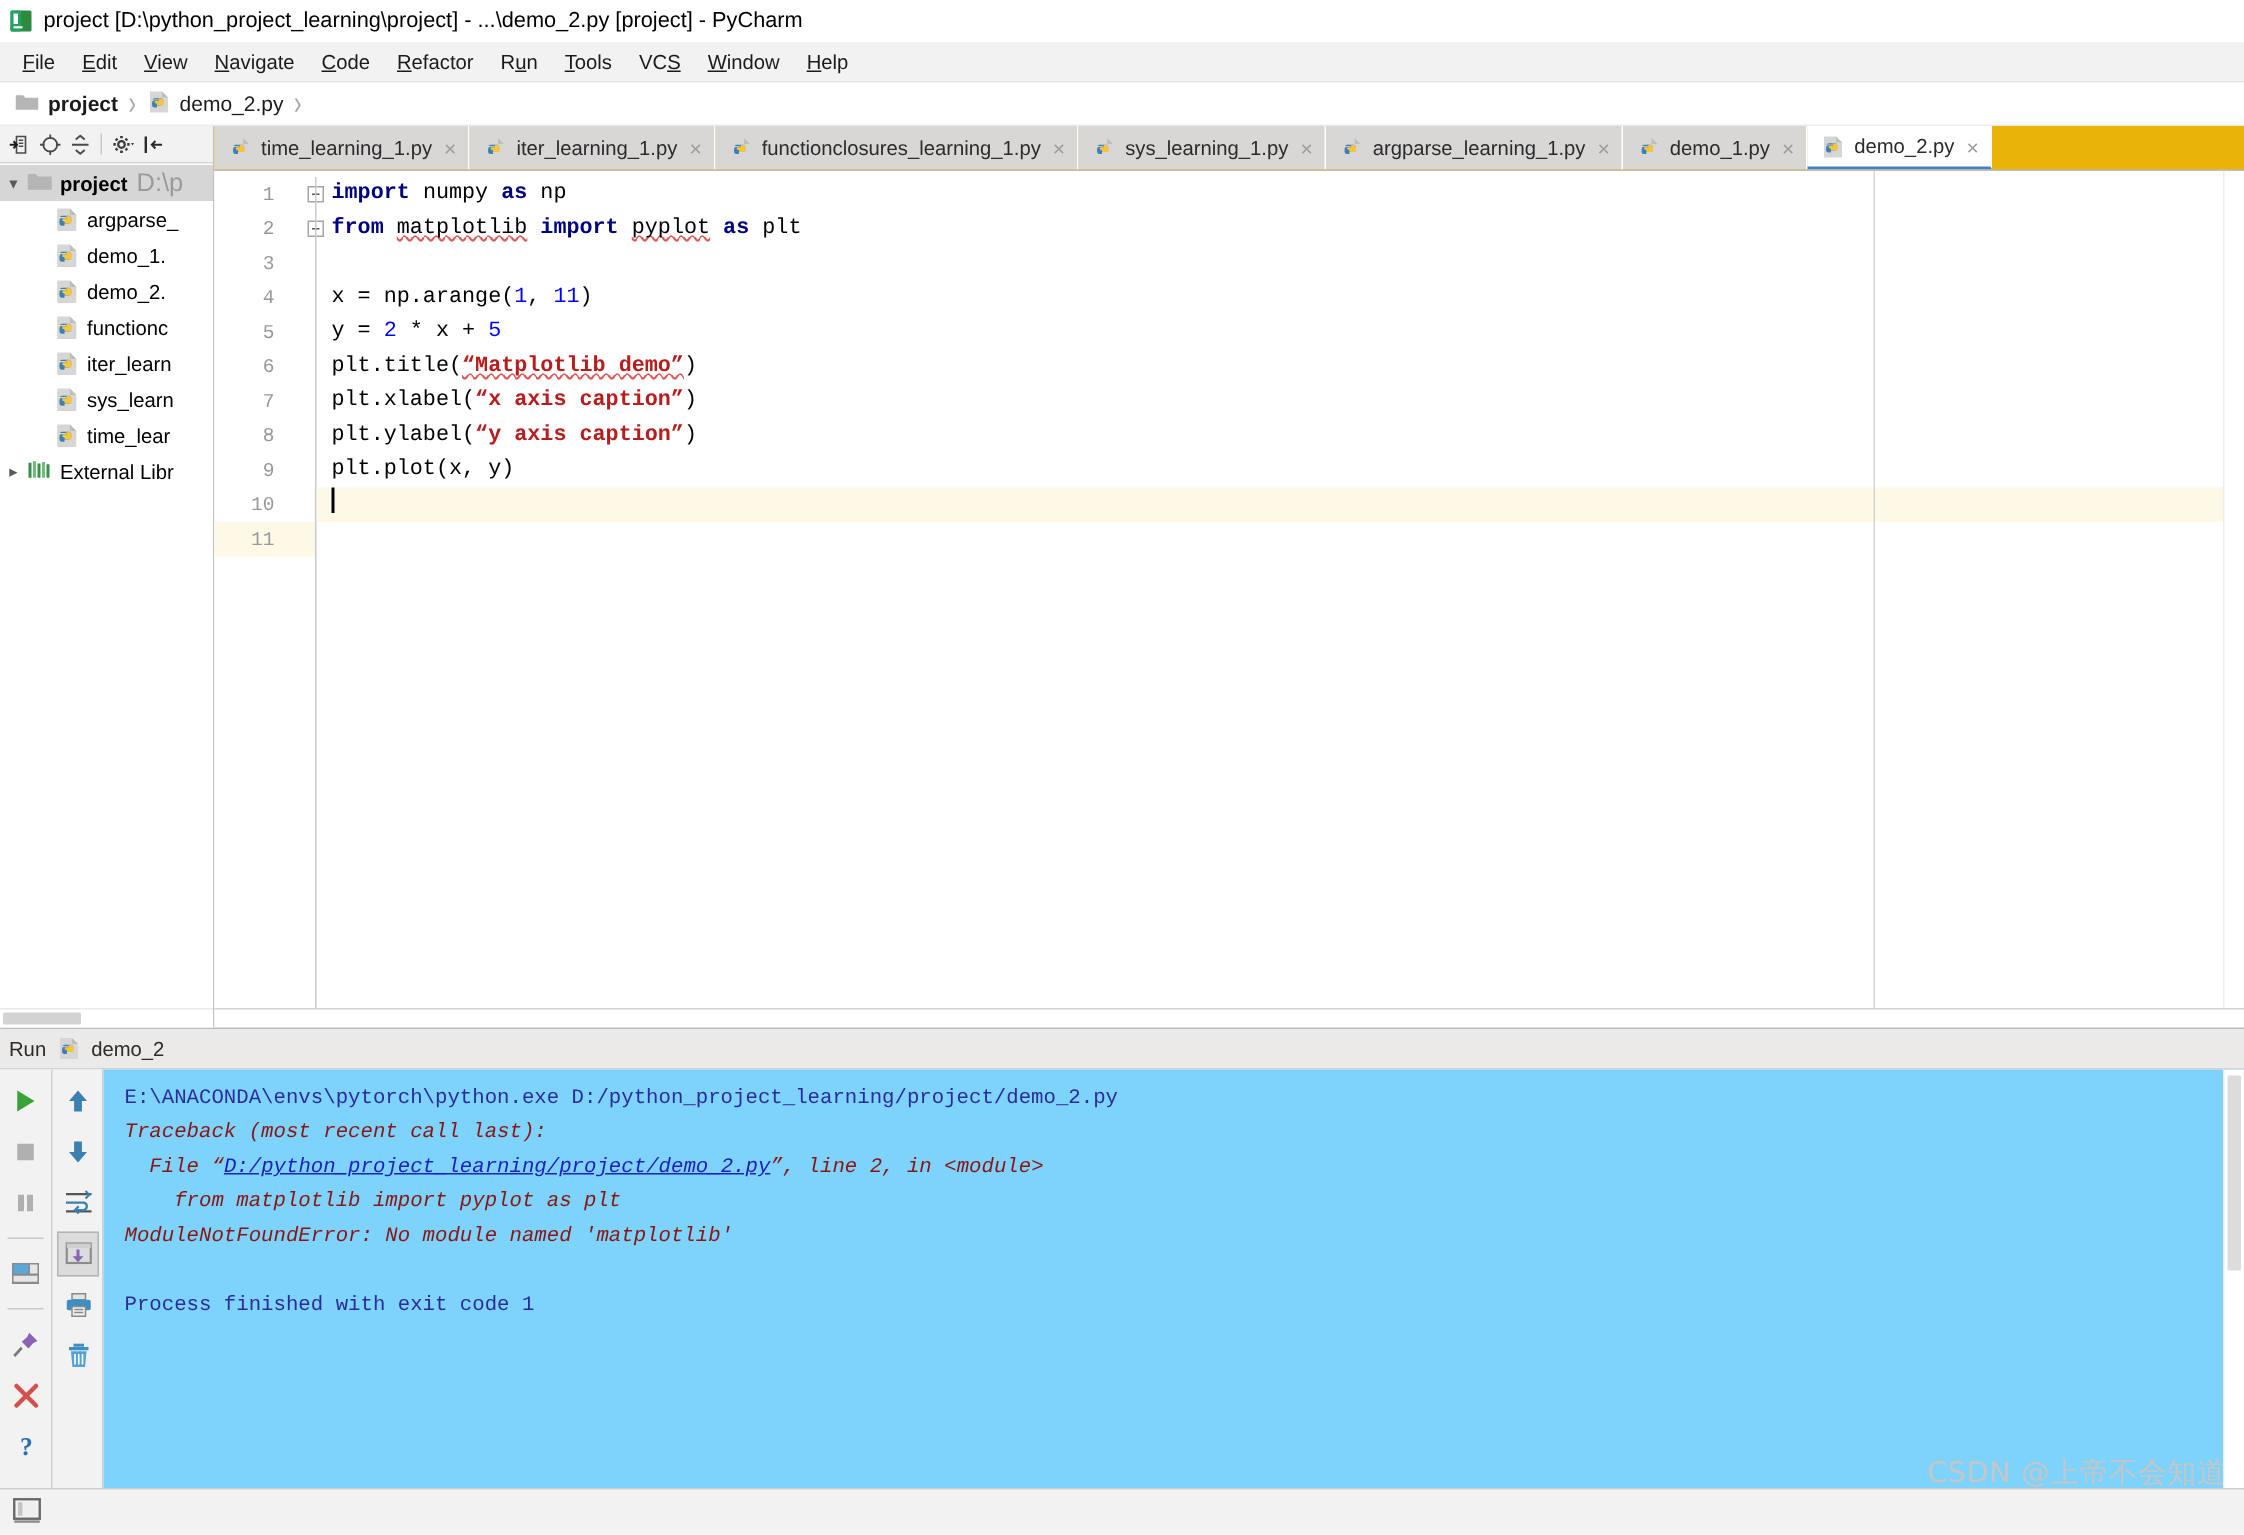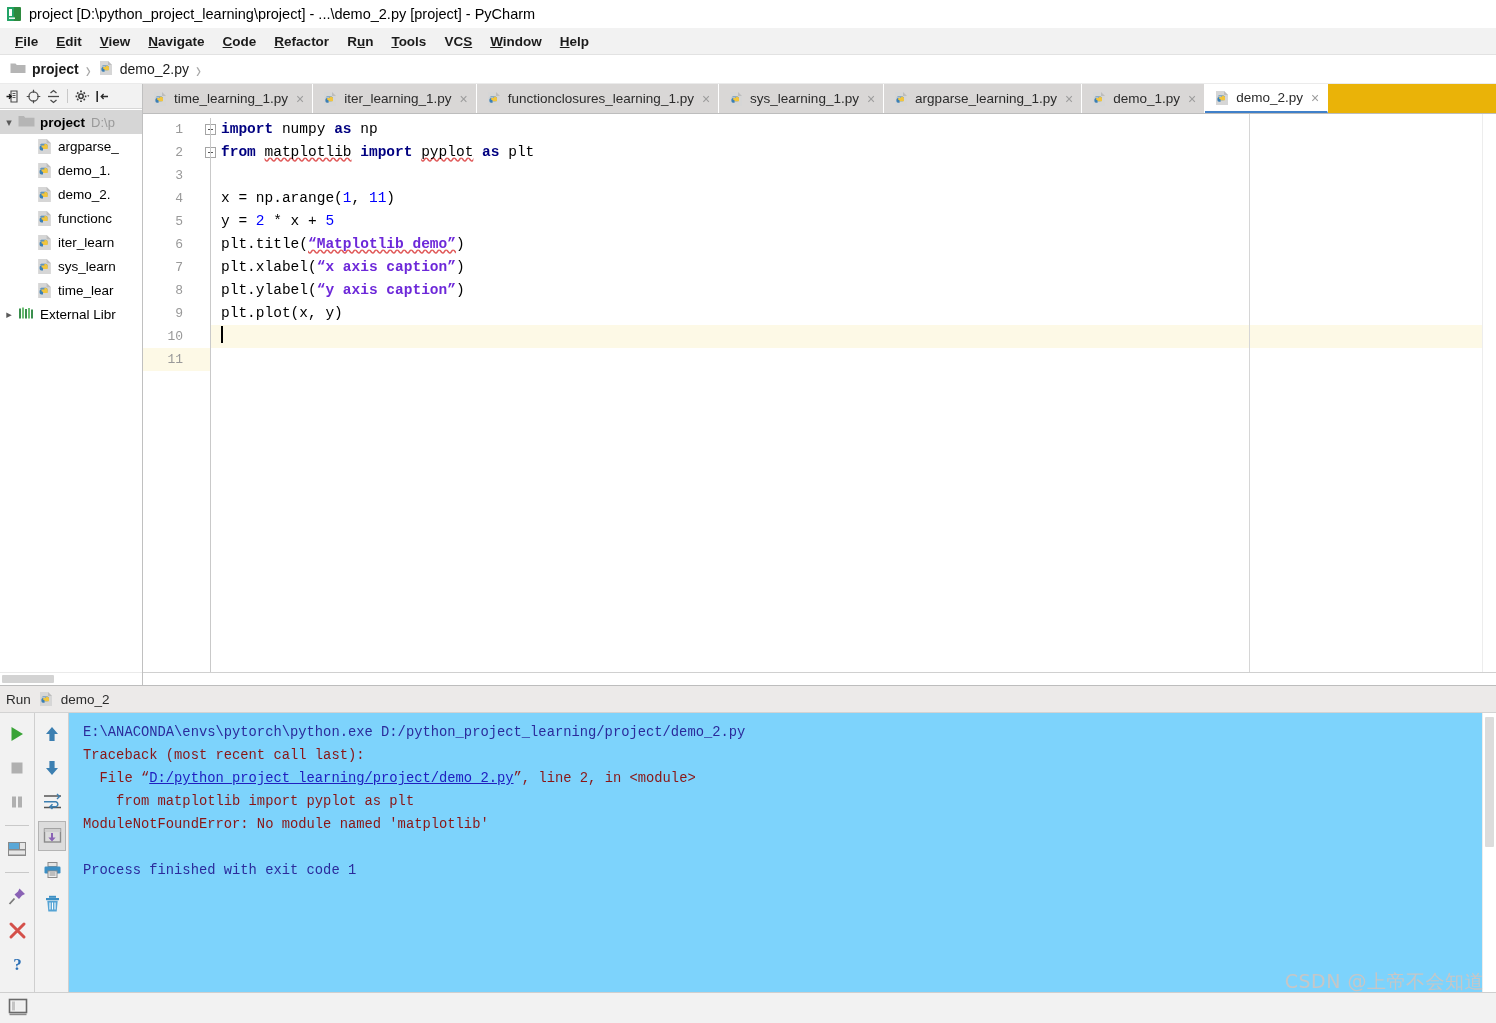--- a/index.html
+++ b/index.html
@@ -41,21 +41,20 @@
     display: flex; align-items: center;
     padding-left: 6px;
     font-size: 13.5px;
     color: #1b1b1b;
     flex: 0 0 auto;
   }
   .menu-item {
     padding: 3px 9px;
     cursor: default;
     white-space: nowrap;
-    font-weight: bold;
   }
   .mn { text-decoration: underline; }
 
   
   .breadcrumb {
     height: 28px;
     background: #ffffff;
     display: flex; align-items: center;
     padding-left: 10px;
     font-size: 14px;
@@ -126,21 +125,21 @@
     color: #5a5a5a; font-size: 11px;
   }
   .tree-row .indent { width: 18px; flex: 0 0 18px; }
   .tree-row .ti {
     width: 17px; height: 17px; flex: 0 0 17px;
     margin-right: 5px;
     position: relative;
   }
   .tree-row .tlabel { font-size: 13.5px; }
   .tree-row .tlabel.bold { font-weight: bold; }
-  .tree-row .tpath { color: #9a9a9a; margin-left: 6px; font-size: 13px; }
+  .tree-row .tpath { color: #9a9a9a; margin-left: 6px; font-size: 17px; }
 
   .lp-scroll {
     height: 12px;
     flex: 0 0 auto;
     background: #ffffff;
     border-top: 1px solid #eaeaea;
     position: relative;
   }
   .lp-scroll-thumb {
     position: absolute; left: 2px; top: 2px;
@@ -244,21 +243,21 @@
   .cline {
     height: 23px;
     line-height: 23px;
     padding-left: 10px;
     white-space: pre;
     box-sizing: border-box;
   }
   .cline.cur { background: #fdf9e6; }
   .kw  { color: #000080; font-weight: bold; }
   .num { color: #0000ff; }
-  .str { color: #6d28d9; font-weight: bold; }
+  .str { color: #b91c1c; font-weight: bold; }
   .plain { color: #000000; }
   .err {
     text-decoration: underline wavy #e05a5a;
     text-decoration-skip-ink: none;
   }
   .caret {
     display: inline-block;
     width: 2px; height: 17px;
     background: #000;
     vertical-align: -3px;
@@ -339,21 +338,21 @@
     color: #7a0a0a;
     padding: 8px 0 0 14px;
     overflow: hidden;
     min-width: 0;
   }
   .coline {
     height: 23px; line-height: 23px;
     white-space: pre;
   }
   .co-cmd { color: #2b2b9c; }
-  .co-err { color: #8a1515; }
+  .co-err { color: #8a1515; font-style: italic; }
   .co-link {
     color: #2020c0;
     text-decoration: underline;
   }
   .co-done { color: #2b2b9c; }
   .console-vsb {
     position: absolute; right: 0; top: 0; bottom: 0;
     width: 13px; background: #fff;
     border-left: 1px solid #ececec;
   }

